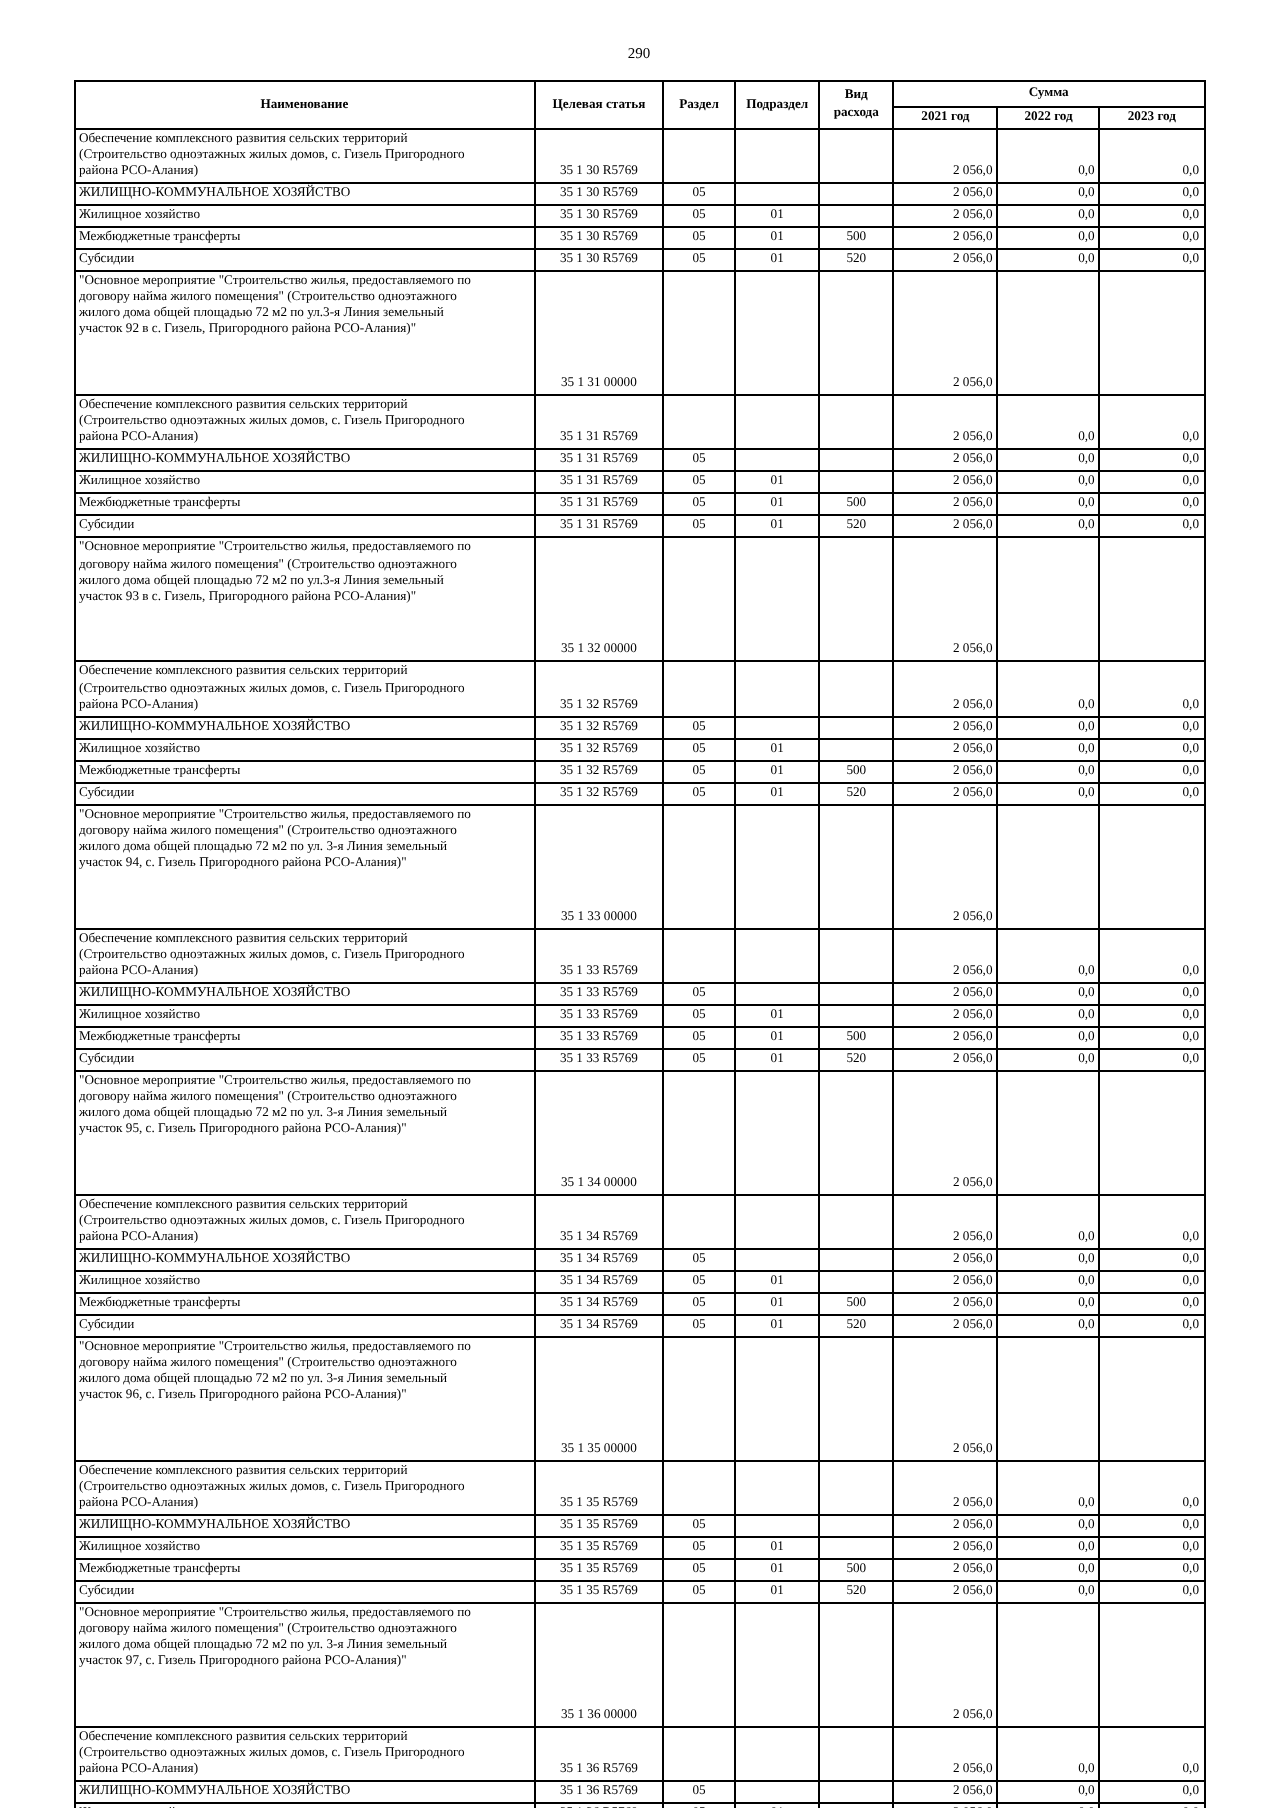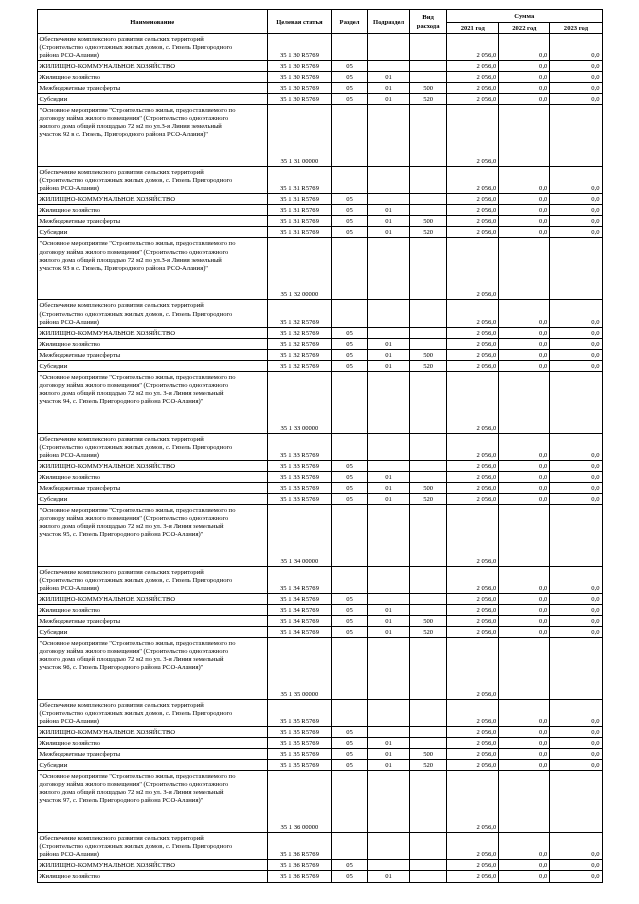--- a/index.html
+++ b/index.html
@@ -49,20 +49,21 @@
     vertical-align: bottom;
   }
   tr.tall   { height: 62px; }
   tr.multi  { height: 25px; }
   tr.single { height: 10px; }
 </style>
 </head>
 <body>
 
 <div>
+  <div class="page-number">290</div>
 
   <table class="budget">
     <colgroup>
       <col style="width:230px">
       <col style="width:64px">
       <col style="width:36px">
       <col style="width:42px">
       <col style="width:37px">
       <col style="width:52px">
       <col style="width:51px">

